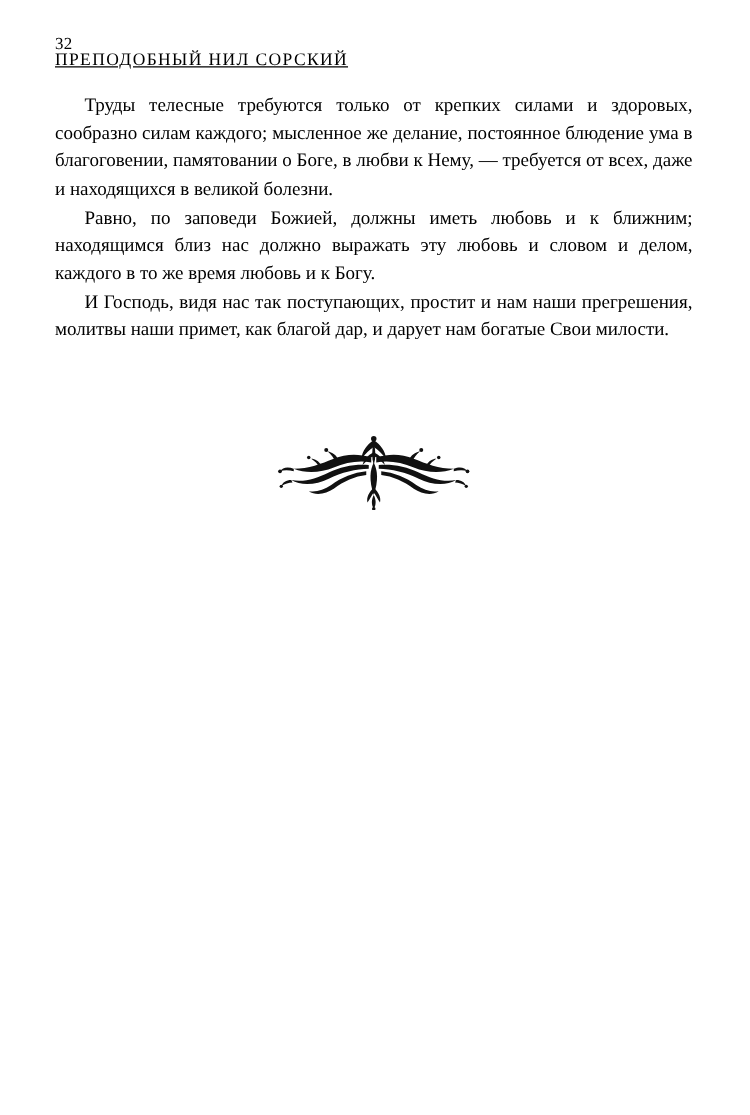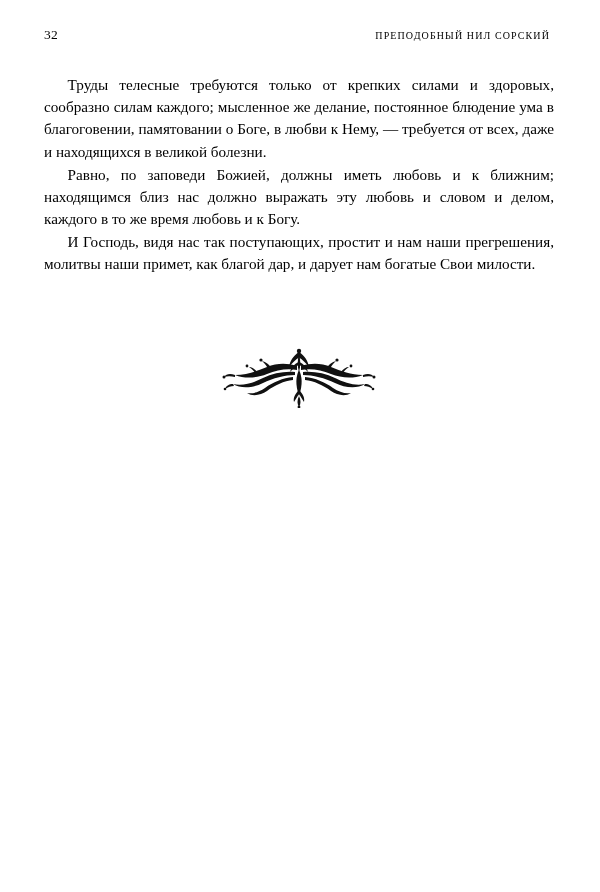--- a/index.html
+++ b/index.html
@@ -25,37 +25,39 @@
     box-sizing: border-box;
     padding: 28px 46px 0 44px;
   }
 
   .running-head {
     display: flex;
     align-items: baseline;
     justify-content: space-between;
     height: 22px;
     margin-bottom: 24px;
+    flex-direction: column;
   }
 
   .folio {
     font-size: 13.5px;
     letter-spacing: 0.2px;
     line-height: 1;
     font-family: "Liberation Serif", "DejaVu Serif", serif;
   }
 
   .head-title {
-    font-size: 10px;
+    font-size: 14px;
     letter-spacing: 1.1px;
     line-height: 1;
     text-transform: uppercase;
     font-variant: small-caps;
     padding-right: 4px;
     white-space: nowrap;
+    text-decoration: underline;
   }
 
   .body-text {
     font-size: 15.2px;
     line-height: 1.46;
     text-align: justify;
     text-justify: inter-word;
     hyphens: manual;
   }
 

